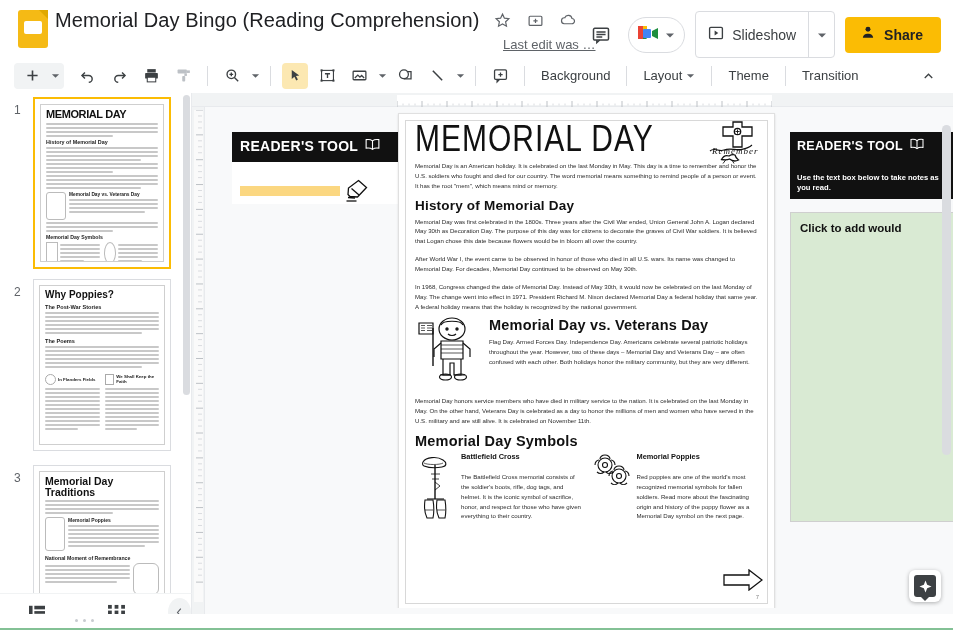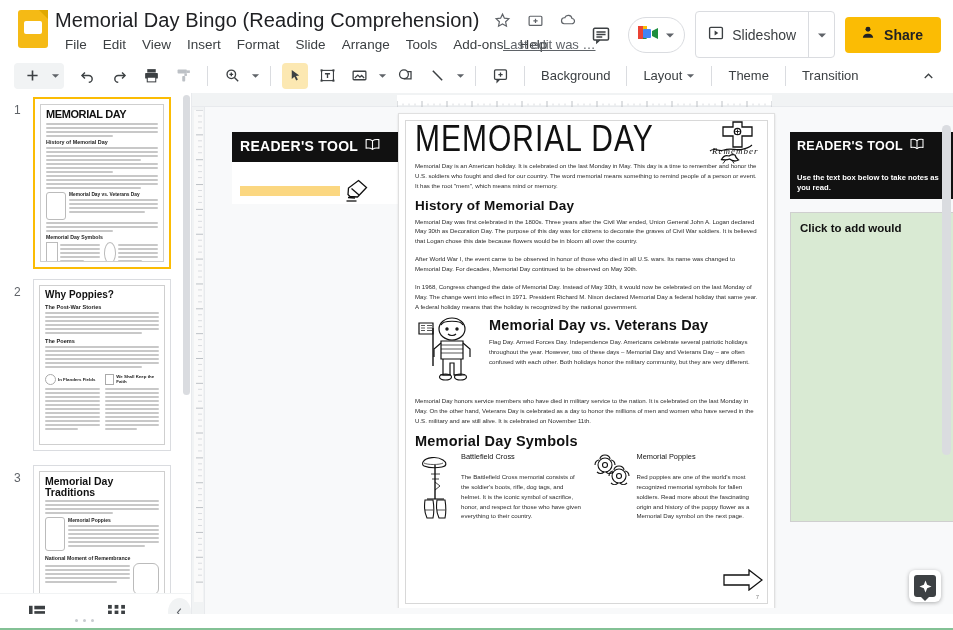--- a/index.html
+++ b/index.html
@@ -115,21 +115,21 @@
     font-size:30px; letter-spacing:1px; color:#111; line-height:1;
     font-weight:400; white-space:nowrap; position:relative;
   }
   .md-title span { display:inline-block; transform:scaleY(1.25); transform-origin:bottom; }
   .remember-badge { position:absolute; right:-2px; top:-6px; width:58px; height:52px; }
   .p { font-size:6.1px; color:#2b2b2b; line-height:1.62; margin:4px 0 0 0; text-align:left; }
   .h2 { font-size:13.5px; font-weight:bold; color:#111; margin:7px 0 1px 0; letter-spacing:0.2px; }
   .h2.big { font-size:14.5px; }
   .sec-flex { display:flex; gap:6px; align-items:flex-start; margin-top:4px; }
   .soldier { width:68px; flex:0 0 68px; }
-  .h3 { font-size:7.4px; font-weight:normal; color:#111; margin-bottom:11px; }
+  .h3 { font-size:7.4px; font-weight:bold; color:#111; margin-bottom:11px; }
   .sym-flex { display:flex; gap:8px; margin-top:3px; }
   .sym-col { flex:1; display:flex; gap:4px; }
   .sym-art { flex:0 0 42px; }
   .page-num { position:absolute; right:8px; bottom:3px; font-size:6px; color:#888; }
   .arrow-next { position:absolute; right:4px; bottom:12px; width:40px; height:22px; }
 
   
   .rt-left { position:absolute; left:27px; top:25px; width:172px; background:#fff; }
   .rt-black {
     background:#111; color:#fff; padding:6px 8px 8px 8px;
@@ -196,32 +196,20 @@
             <path d="M12 9.5v6M9 12.5h6"></path>
           </svg>
       </div>
       <div class="hdr-icon">
         <svg width="18" height="18" viewBox="0 0 24 24" fill="none" stroke="currentColor" stroke-width="1.6">
             <path d="M7 17h10a3.5 3.5 0 0 0 .3-7 5 5 0 0 0-9.6-1A3.6 3.6 0 0 0 7 17z"></path>
           </svg>
       </div>
     </div>
 
-    <div class="menubar">
-      <div class="menu-item">File</div>
-      <div class="menu-item">Edit</div>
-      <div class="menu-item">View</div>
-      <div class="menu-item">Insert</div>
-      <div class="menu-item">Format</div>
-      <div class="menu-item">Slide</div>
-      <div class="menu-item">Arrange</div>
-      <div class="menu-item">Tools</div>
-      <div class="menu-item">Add-ons</div>
-      <div class="menu-item">Help</div>
-    </div>
 
     <div class="lastedit">Last edit was …</div>
 
     <div class="top-right">
       <div class="icon-btn">
         <svg width="20" height="20" viewBox="0 0 24 24" fill="none" stroke="currentColor" stroke-width="1.8">
             <rect x="3" y="4" width="18" height="14" rx="1.5"></rect>
             <path d="M6.5 8.5h11M6.5 11.5h11M6.5 14.5h7"></path>
             <path d="M7 18l0 3 3.5-3" fill="none"></path>
           </svg>

